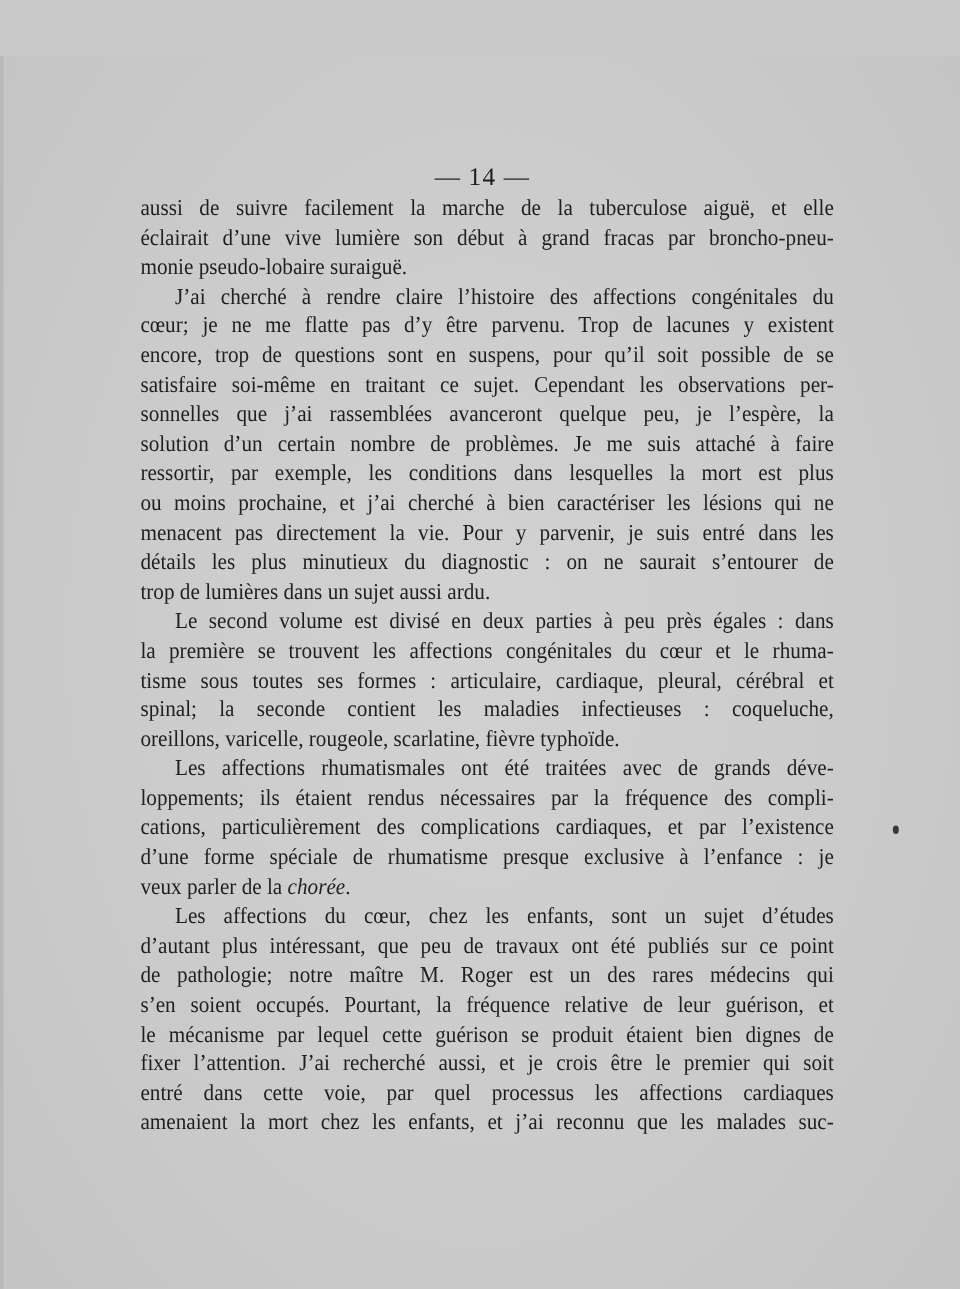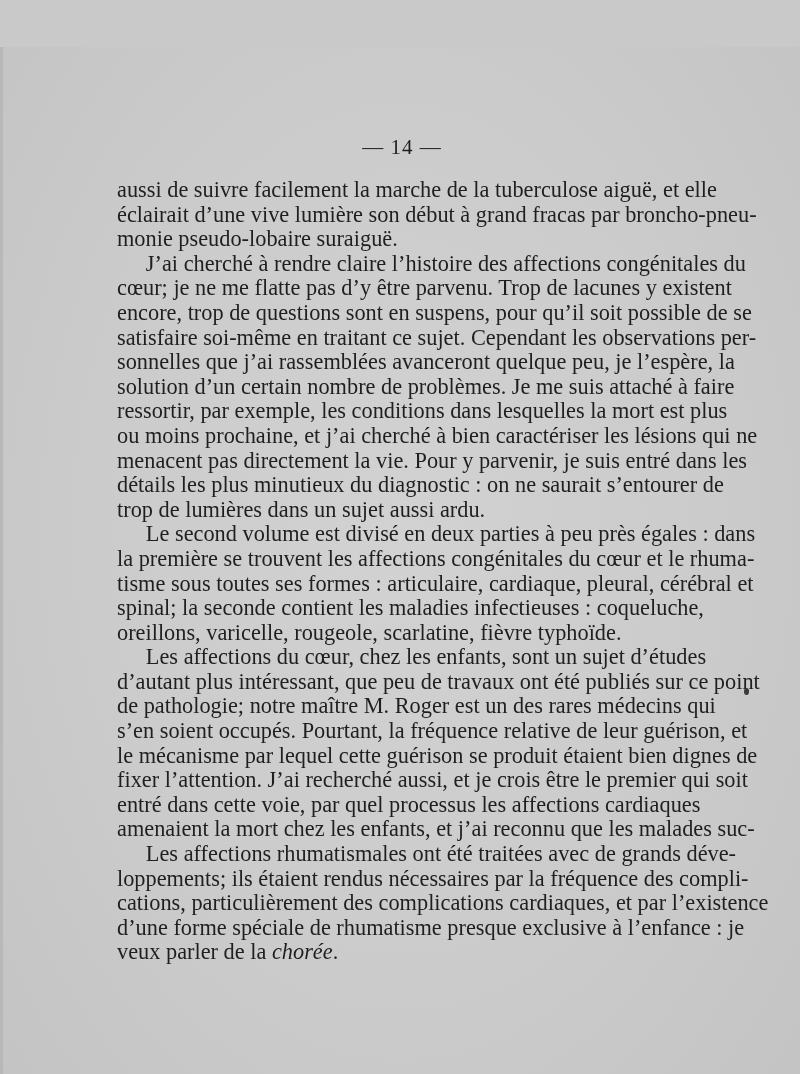--- a/index.html
+++ b/index.html
@@ -36,24 +36,24 @@
       text-align: center;
       font-family: "Liberation Serif", serif;
       font-size: 21px;
       color: #1e1e1e;
       letter-spacing: 1px;
       margin-left: 2px;
     }
     .text-block {
       position: absolute;
       left: 117px;
-      top: 130px;
+      top: 115px;
       width: 578px;
       font-family: "Liberation Serif", serif;
-      font-size: 24px;
+      font-size: 19px;
       line-height: 24.6px;
       color: #1f1f1f;
     }
     .line {
       display: block;
       white-space: nowrap;
       text-align: justify;
       text-align-last: justify;
       height: 24.6px;
       transform: scaleX(0.93);
@@ -106,33 +106,33 @@
 
     <div>
       <span class="line indent">Le second volume est divisé en deux parties à peu près égales : dans</span>
       <span class="line">la première se trouvent les affections congénitales du cœur et le rhuma-</span>
       <span class="line">tisme sous toutes ses formes : articulaire, cardiaque, pleural, cérébral et</span>
       <span class="line">spinal; la seconde contient les maladies infectieuses : coqueluche,</span>
       <span class="line last">oreillons, varicelle, rougeole, scarlatine, fièvre typhoïde.</span>
     </div>
 
     <div>
+      <span class="line indent">Les affections rhumatismales ont été traitées avec de grands déve-</span>
+      <span class="line">loppements; ils étaient rendus nécessaires par la fréquence des compli-</span>
+      <span class="line">cations, particulièrement des complications cardiaques, et par l’existence</span>
+      <span class="line">d’une forme spéciale de rhumatisme presque exclusive à l’enfance : je</span>
+      <span class="line last"><span>veux parler de la </span><em>chorée</em><span>.</span></span>
+    </div>
+
+    <div>
       <span class="line indent">Les affections du cœur, chez les enfants, sont un sujet d’études</span>
       <span class="line">d’autant plus intéressant, que peu de travaux ont été publiés sur ce point</span>
       <span class="line">de pathologie; notre maître M. Roger est un des rares médecins qui</span>
       <span class="line">s’en soient occupés. Pourtant, la fréquence relative de leur guérison, et</span>
       <span class="line">le mécanisme par lequel cette guérison se produit étaient bien dignes de</span>
       <span class="line">fixer l’attention. J’ai recherché aussi, et je crois être le premier qui soit</span>
       <span class="line">entré dans cette voie, par quel processus les affections cardiaques</span>
       <span class="line">amenaient la mort chez les enfants, et j’ai reconnu que les malades suc-</span>
     </div>
-
-    <div>
-      <span class="line indent">Les affections rhumatismales ont été traitées avec de grands déve-</span>
-      <span class="line">loppements; ils étaient rendus nécessaires par la fréquence des compli-</span>
-      <span class="line">cations, particulièrement des complications cardiaques, et par l’existence</span>
-      <span class="line">d’une forme spéciale de rhumatisme presque exclusive à l’enfance : je</span>
-      <span class="line last"><span>veux parler de la </span><em>chorée</em><span>.</span></span>
-    </div>
   </div>
 
   <div class="speck" style="left:744px; top:641px;"></div>
 </div>
 
 </body></html>

